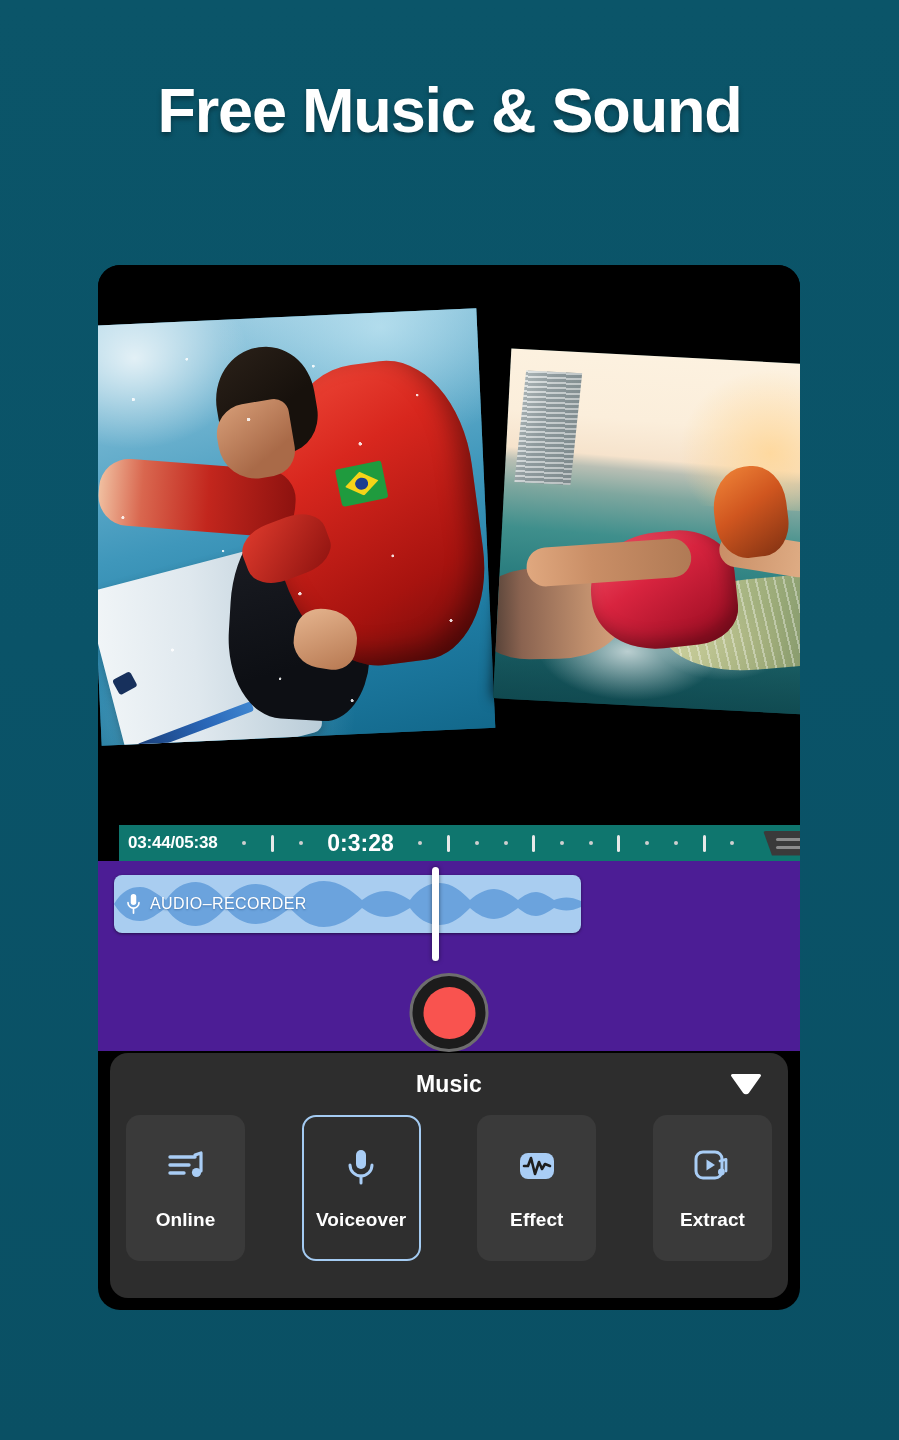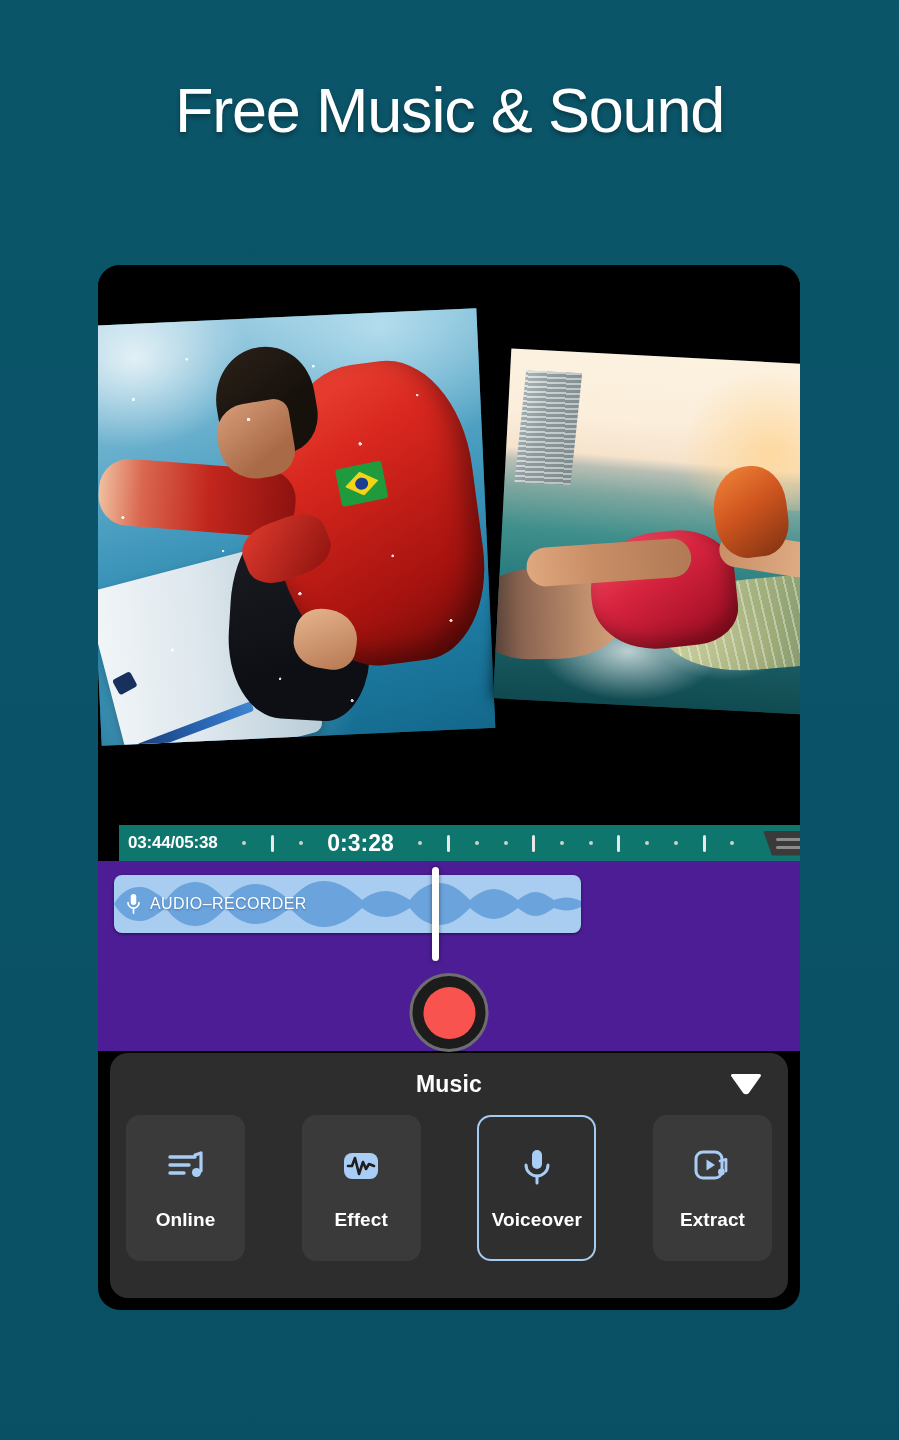--- a/index.html
+++ b/index.html
@@ -16,21 +16,21 @@
     background: linear-gradient(180deg, #0b5569 0%, #0a5368 45%, #0a5064 100%);
   }
 
   
   .headline {
     position: absolute;
     top: 74px; left: 0; width: 899px;
     text-align: center;
     color: #ffffff;
     font-size: 63px;
-    font-weight: normal;
+    font-weight: bold;
     letter-spacing: -1.2px;
     text-shadow: 0 3px 5px rgba(0,0,0,0.35);
     white-space: nowrap;
   }
 
   
   .device {
     position: absolute;
     left: 98px; top: 265px;
     width: 702px; height: 1045px;
@@ -579,35 +579,35 @@
               <line x1="5" y1="20" x2="24" y2="20"></line>
               <line x1="5" y1="28" x2="19" y2="28"></line>
             </g>
             <path d="M30 10 L36 8 L36 26" fill="none" stroke="#a9cdf5" stroke-width="3.2" stroke-linecap="round" stroke-linejoin="round"></path>
             <circle cx="31.5" cy="27.5" r="4.6" fill="#a9cdf5"></circle>
           </svg>
           <div class="tool-label">Online</div>
         </div>
 
 
-        <div class="tool">
-          <svg class="tool-icon" viewBox="0 0 42 42">
-            <rect x="4" y="8" width="34" height="26" rx="8" fill="#a9cdf5"></rect>
-            <path d="M8 21 L12 21 L15 13 L19 29 L23 17 L26 24 L29 19 L34 21" fill="none" stroke="#1e1e1e" stroke-width="2.6" stroke-linecap="round" stroke-linejoin="round"></path>
-          </svg>
-          <div class="tool-label">Effect</div>
-        </div>
-
         <div class="tool selected">
           <svg class="tool-icon" viewBox="0 0 42 42">
             <rect x="16" y="5" width="10" height="19" rx="5" fill="#a9cdf5"></rect>
             <path d="M10 20 a11 11 0 0 0 22 0" fill="none" stroke="#a9cdf5" stroke-width="3" stroke-linecap="round"></path>
             <line x1="21" y1="31" x2="21" y2="38" stroke="#a9cdf5" stroke-width="3" stroke-linecap="round"></line>
           </svg>
           <div class="tool-label">Voiceover</div>
+        </div>
+
+        <div class="tool">
+          <svg class="tool-icon" viewBox="0 0 42 42">
+            <rect x="4" y="8" width="34" height="26" rx="8" fill="#a9cdf5"></rect>
+            <path d="M8 21 L12 21 L15 13 L19 29 L23 17 L26 24 L29 19 L34 21" fill="none" stroke="#1e1e1e" stroke-width="2.6" stroke-linecap="round" stroke-linejoin="round"></path>
+          </svg>
+          <div class="tool-label">Effect</div>
         </div>
 
         <div class="tool">
           <svg class="tool-icon" viewBox="0 0 42 42">
             <rect x="5" y="7" width="26" height="26" rx="7" fill="none" stroke="#a9cdf5" stroke-width="3"></rect>
             <path d="M15.5 14.5 L24 20 L15.5 25.5 Z" fill="#a9cdf5"></path>
             <path d="M29 16 L35 14.4 L35 26" fill="none" stroke="#a9cdf5" stroke-width="2.8" stroke-linecap="round" stroke-linejoin="round"></path>
             <circle cx="30.4" cy="27" r="3.4" fill="#a9cdf5"></circle>
           </svg>
           <div class="tool-label">Extract</div>

